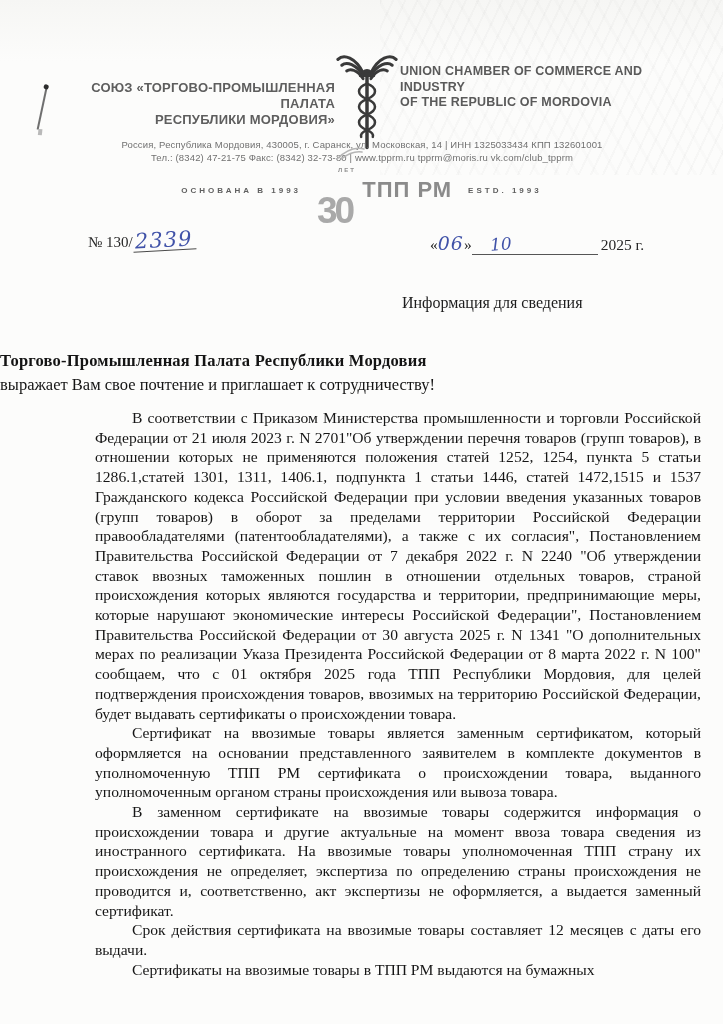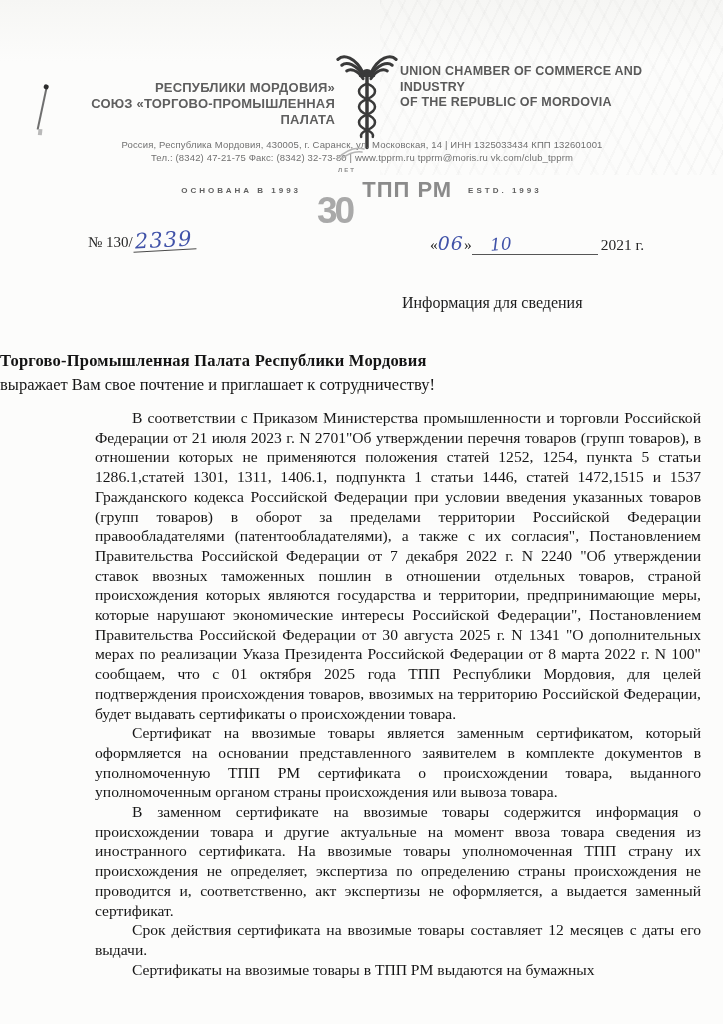--- a/index.html
+++ b/index.html
@@ -63,22 +63,22 @@
 </head>
 <body>
 
 <div class="page">
 
   <div class="scan-streaks"></div>
   <div class="pen-mark"></div>
 
   <header>
     <div class="org-ru">
+      <div>СОЮЗ «ТОРГОВО-ПРОМЫШЛЕННАЯ ПАЛАТА</div>
       <div>РЕСПУБЛИКИ МОРДОВИЯ»</div>
-      <div>СОЮЗ «ТОРГОВО-ПРОМЫШЛЕННАЯ ПАЛАТА</div>
     </div>
 
     <div class="logo">
       <svg width="62" height="104" viewBox="0 0 64 104" fill="none" stroke="#3a3a3a" stroke-linecap="round">
         <path d="M28 22 C20 6 8 2 2 8" stroke-width="3.2"></path>
         <path d="M28 25 C21 13 11 10 6 14" stroke-width="3.2"></path>
         <path d="M28 28 C22 19 15 17 11 20" stroke-width="3"></path>
         <path d="M36 22 C44 6 56 2 62 8" stroke-width="3.2"></path>
         <path d="M36 25 C43 13 53 10 58 14" stroke-width="3.2"></path>
         <path d="M36 28 C42 19 49 17 53 20" stroke-width="3"></path>
@@ -113,21 +113,21 @@
       <span class="org-abbr">ТПП РМ</span>
       <span class="founded">ESTD. 1993</span>
     </div>
   </header>
 
   <div class="ref-number">
     <span>№ 130/</span><span class="hand hand-number">2339</span>
   </div>
 
   <div class="ref-date">
-    <span>«</span><span class="hand hand-day">06</span><span>»</span><span class="date-line"><span class="hand hand-month">10</span></span><span>2021 г.</span>
+    <span>«</span><span class="hand hand-day">06</span><span>»</span><span class="date-line"><span class="hand hand-month">10</span></span><span>2025 г.</span>
   </div>
 
   <div class="info-note">Информация для сведения</div>
 
   <div class="salutation">
     <div class="sal-bold">Торгово-Промышленная Палата Республики Мордовия</div>
     <div>выражает Вам свое почтение и приглашает к сотрудничеству!</div>
   </div>
 
   <main class="letter-body">

